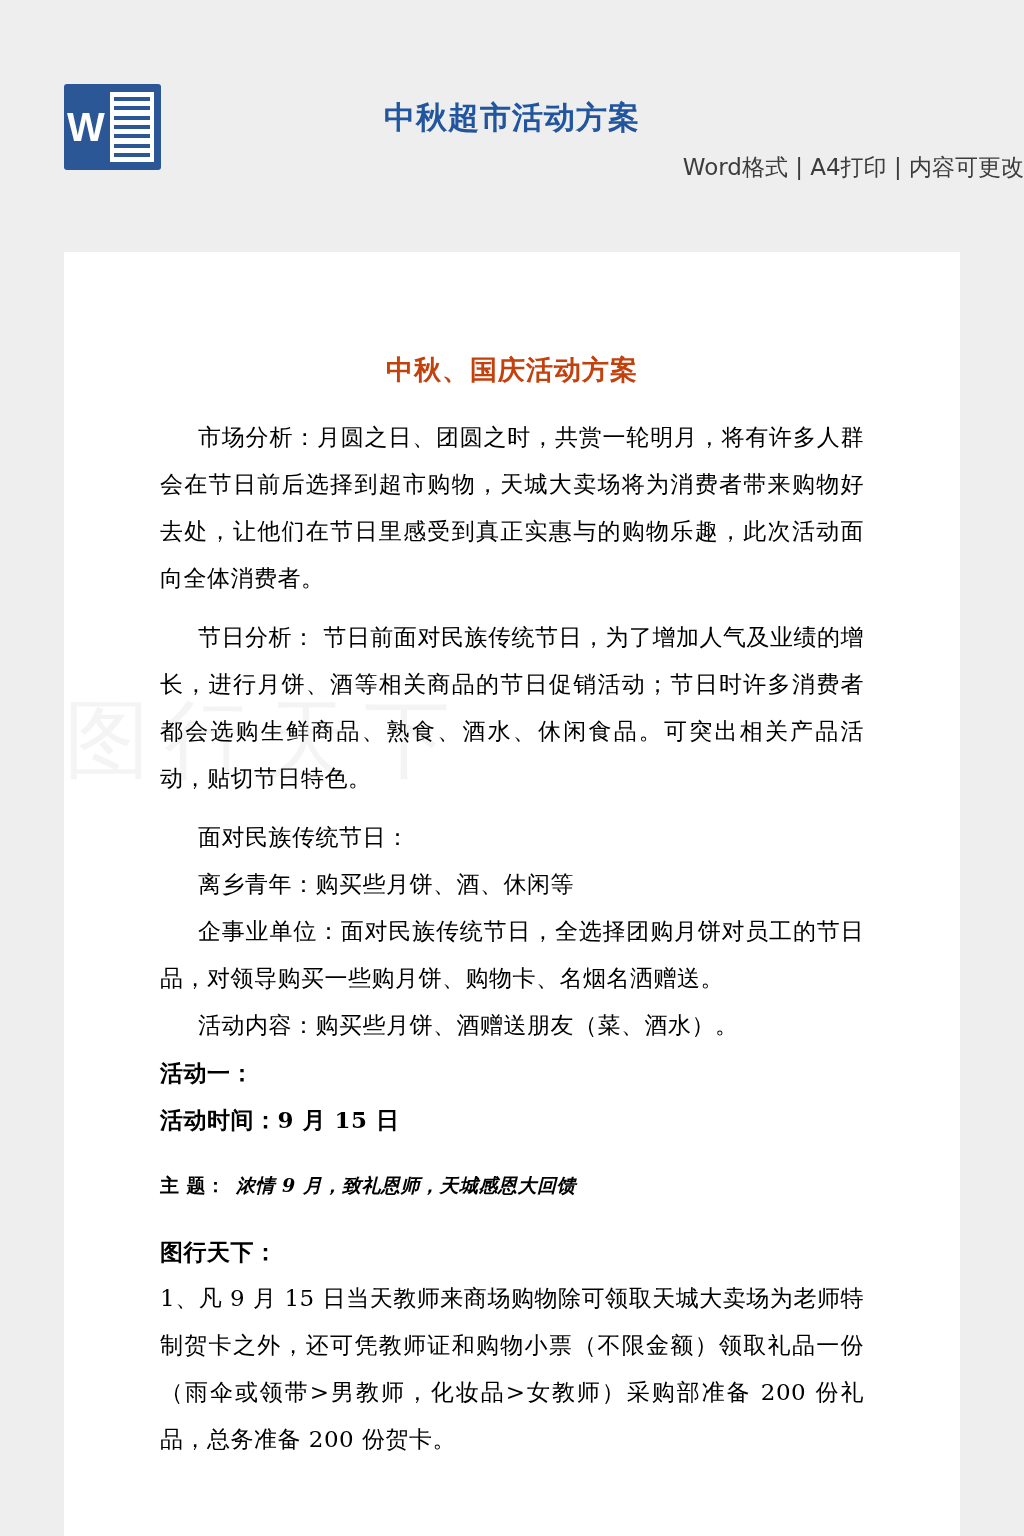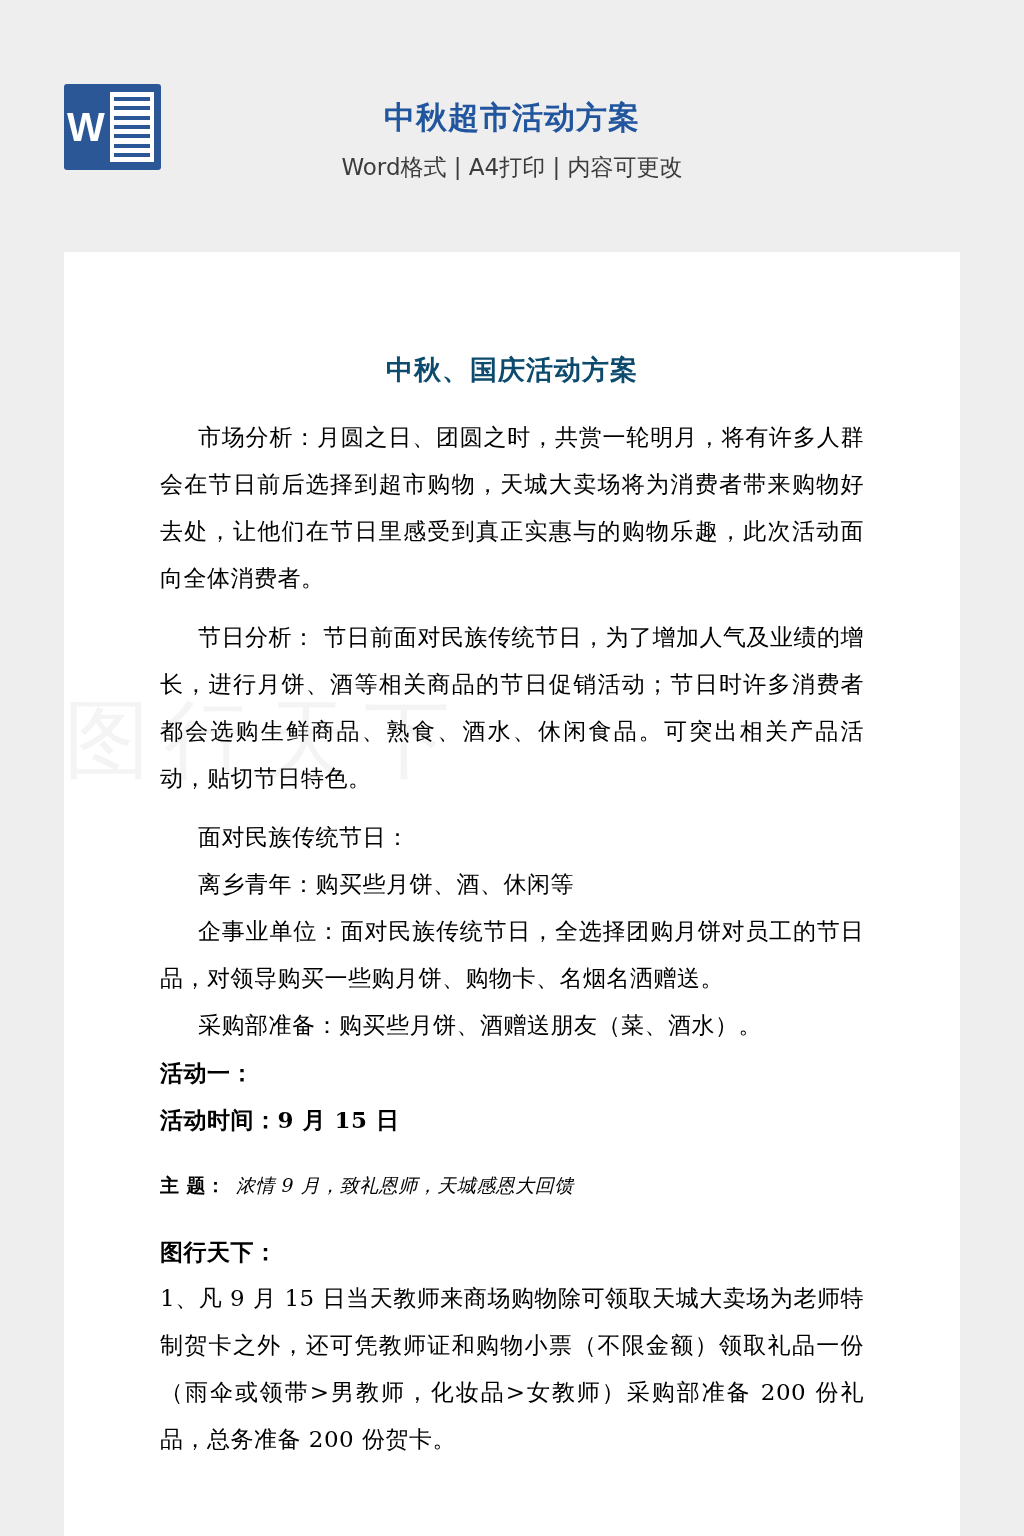--- a/index.html
+++ b/index.html
@@ -74,62 +74,63 @@
     letter-spacing: 1px;
     line-height: 44px;
     font-family: "DejaVu Sans", sans-serif;
   }
   .header-sub {
     color: #3c3c3c;
     font-size: 23px;
     line-height: 40px;
     margin-top: 8px;
     font-family: "DejaVu Sans", sans-serif;
+    text-align: right;
   }
 
   
   .page {
     position: absolute;
     left: 64px;
     top: 252px;
     width: 896px;
     height: 1284px;
     background: #ffffff;
     box-sizing: border-box;
     padding: 100px 96px 0 96px;
     overflow: hidden;
   }
 
   .doc-title {
     text-align: center;
     font-family: Liberation Sans, sans-serif;
     font-size: 27px;
     font-weight: bold;
-    color: #0c4a6e;
+    color: #c2410c;
     letter-spacing: 1px;
     margin: 0 0 26px 0;
   }
 
   .para {
     font-family: "DejaVu Serif", serif;
     font-size: 23px;
     color: #000;
     line-height: 47px;
     text-align: justify;
     margin: 0;
     letter-spacing: 0.5px;
   }
   .indent {
     text-indent: 38px;
   }
   .bold {
     font-weight: bold;
   }
   .bolditalic {
-    font-weight: normal;
+    font-weight: bold;
     font-style: italic;
   }
   .spacer-sm { height: 12px; }
 
   .theme-line {
     font-family: "DejaVu Serif", serif;
     font-size: 19px;
     line-height: 47px;
     font-weight: bold;
     letter-spacing: 0.5px;
@@ -190,21 +191,21 @@
 
   <h1 class="doc-title">中秋、国庆活动方案</h1>
 
   <p class="para indent">市场分析：月圆之日、团圆之时，共赏一轮明月，将有许多人群会在节日前后选择到超市购物，天城大卖场将为消费者带来购物好去处，让他们在节日里感受到真正实惠与的购物乐趣，此次活动面向全体消费者。</p>
   <div class="spacer-sm"></div>
   <p class="para indent">节日分析： 节日前面对民族传统节日，为了增加人气及业绩的增长，进行月饼、酒等相关商品的节日促销活动；节日时许多消费者都会选购生鲜商品、熟食、酒水、休闲食品。可突出相关产品活动，贴切节日特色。</p>
   <div class="spacer-sm"></div>
   <p class="para indent">面对民族传统节日：</p>
   <p class="para indent">离乡青年：购买些月饼、酒、休闲等</p>
   <p class="para indent">企事业单位：面对民族传统节日，全选择团购月饼对员工的节日品，对领导购买一些购月饼、购物卡、名烟名洒赠送。</p>
-  <p class="para indent">采购部准备：购买些月饼、酒赠送朋友（菜、酒水）。</p>
+  <p class="para indent">活动内容：购买些月饼、酒赠送朋友（菜、酒水）。</p>
 
   <p class="para bold">活动一：</p>
   <p class="para bold">活动时间：9 月 15 日</p>
   <p class="theme-line">
     <span class="theme-label">主     题：</span><span class="bolditalic">浓情 9 月，致礼恩师，天城感恩大回馈</span>
   </p>
   <p class="para bold">图行天下：</p>
   <p class="para">1、凡 9 月 15 日当天教师来商场购物除可领取天城大卖场为老师特制贺卡之外，还可凭教师证和购物小票（不限金额）领取礼品一份（雨伞或领带&gt;男教师，化妆品&gt;女教师）采购部准备 200 份礼品，总务准备 200 份贺卡。</p>
 
 </div>

